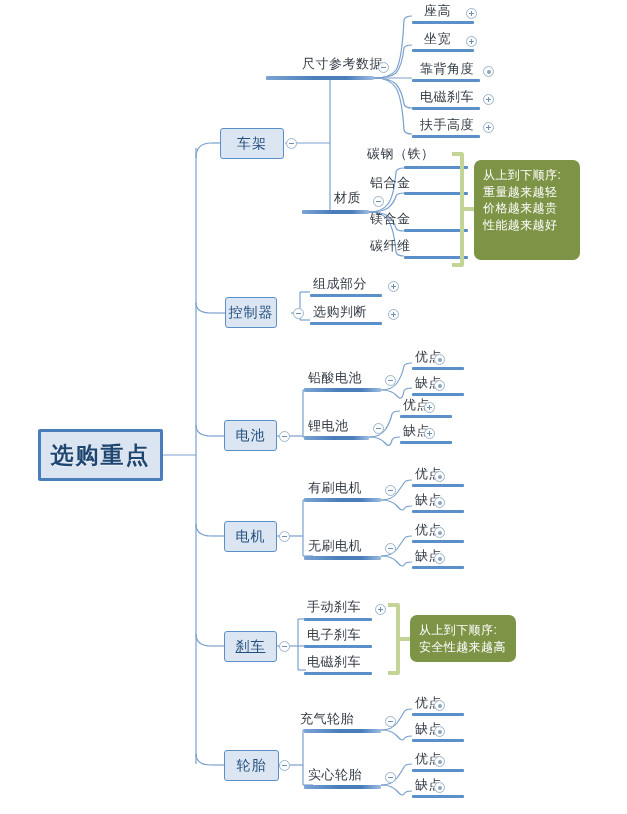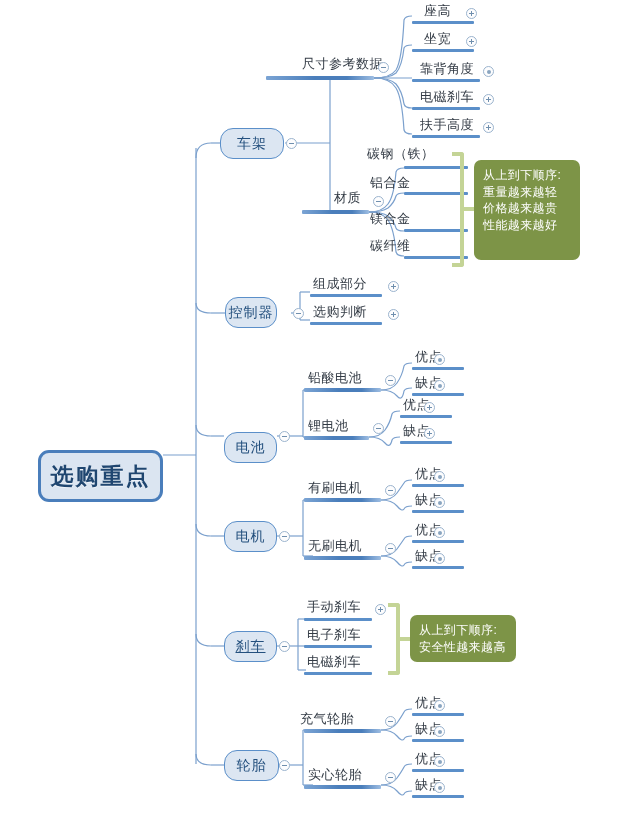--- a/index.html
+++ b/index.html
@@ -20,39 +20,38 @@
     width:627px; height:814px;
     pointer-events:none;
   }
 
   
   .root-node{
     position:absolute;
     box-sizing:border-box;
     background:#dbe5f1;
     border:3px solid #4a7ebb;
-    border-radius:11px;
+    border-radius:2px;
     color:#1f4670;
     font-size:23px;
     font-weight:bold;
     letter-spacing:2px;
     display:flex;
     align-items:center;
     justify-content:center;
     text-shadow:0 1px 0 rgba(255,255,255,.55);
-    margin-top:21px;
   }
 
   
   .l1-node{
     position:absolute;
     box-sizing:border-box;
     background:#dce6f2;
     border:1.5px solid #5b8fc9;
-    border-radius:13px;
+    border-radius:3px;
     color:#24507e;
     font-size:14px;
     display:flex;
     align-items:center;
     justify-content:center;
     letter-spacing:1px;
   }
 
   
   .u-node{
@@ -221,21 +220,21 @@
   </svg>
 
   <div class="root-node" style="left:38px;top:429px;width:125px;height:52px;">选购重点</div>
 
   <div class="l1-node" style="left:220px;top:128px;width:64px;height:31px;">车架</div>
   <div class="tgl" style="left:286px;top:138px;"></div>
 
   <div class="l1-node" style="left:225px;top:297px;width:52px;height:31px;">控制器</div>
   <div class="tgl" style="left:293px;top:308px;"></div>
 
-  <div class="l1-node" style="left:224px;top:420px;width:53px;height:31px;margin-top:12px;">电池</div>
+  <div class="l1-node" style="left:224px;top:420px;width:53px;height:31px;">电池</div>
   <div class="tgl" style="left:279px;top:431px;"></div>
 
   <div class="l1-node" style="left:224px;top:521px;width:53px;height:31px;">电机</div>
   <div class="tgl" style="left:279px;top:531px;"></div>
 
   <div class="l1-node" style="left:224px;top:631px;width:53px;height:31px;text-decoration:underline;">刹车</div>
   <div class="tgl" style="left:279px;top:641px;"></div>
 
   <div class="l1-node" style="left:224px;top:750px;width:55px;height:31px;">轮胎</div>
   <div class="tgl" style="left:279px;top:760px;"></div>

